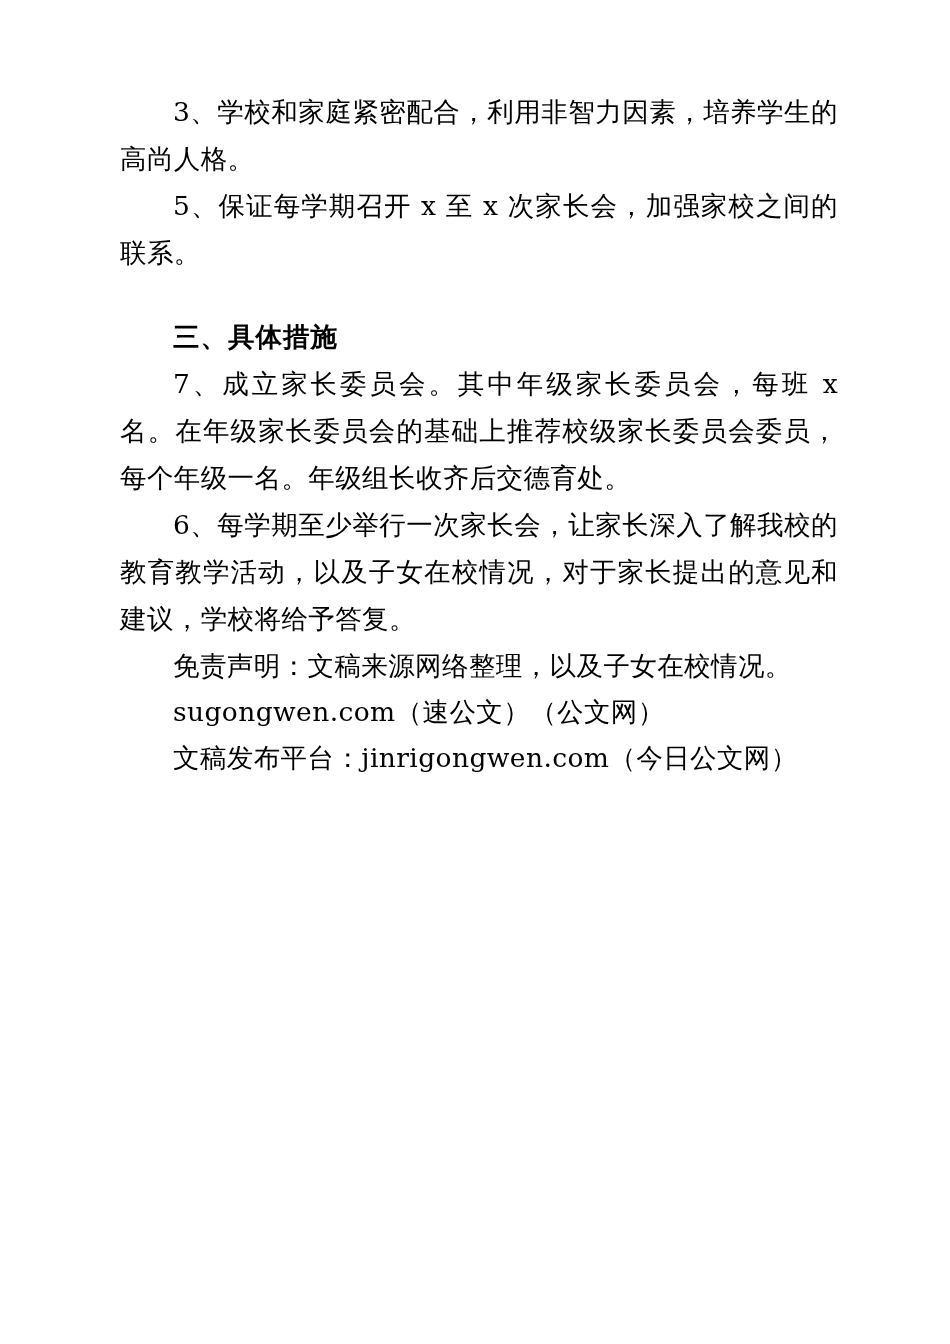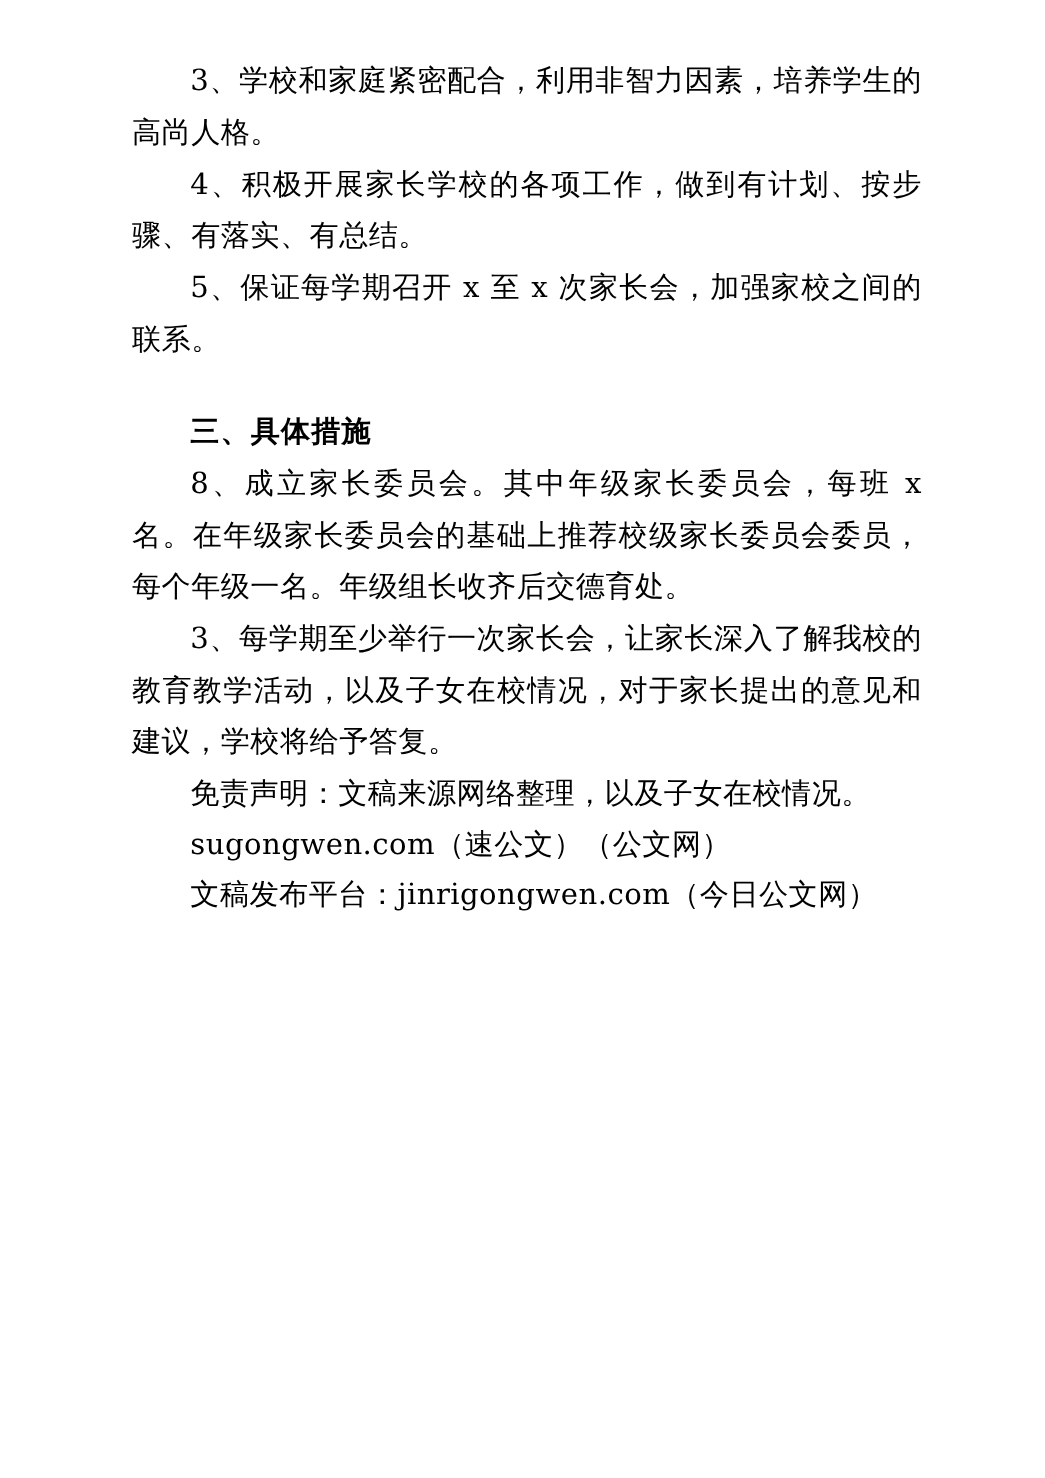--- a/index.html
+++ b/index.html
@@ -12,21 +12,21 @@
     height: 1344px;
     font-family: "DejaVu Serif", "Liberation Serif", serif;
     color: #000000;
     overflow: hidden;
   }
   .page {
     position: relative;
     width: 950px;
     height: 1344px;
     box-sizing: border-box;
-    padding: 50px 112px 60px 120px;
+    padding: 88px 112px 60px 120px;
     background: #ffffff;
   }
   .doc-body {
     font-size: 26.5px;
     line-height: 47px;
     text-align: justify;
     text-justify: inter-ideograph;
     letter-spacing: 0.4px;
   }
   p {
@@ -50,30 +50,29 @@
   }
 </style>
 </head>
 <body>
 
 <div class="page">
   <div class="doc-body">
 
     <p class="para">3、学校和家庭紧密配合，利用非智力因素，培养学生的高尚人格。</p>
 
-    <p class="para">4、积极开展家长学校的各项工作，做到有计划、按步骤、有落实、有总结。</p>
 
     <p class="para">5、保证每学期召开 x 至 x 次家长会，加强家校之间的联系。</p>
 
     <p class="heading">三、具体措施</p>
 
-    <p class="para">8、成立家长委员会。其中年级家长委员会，每班 x 名。在年级家长委员会的基础上推荐校级家长委员会委员，每个年级一名。年级组长收齐后交德育处。</p>
+    <p class="para">7、成立家长委员会。其中年级家长委员会，每班 x 名。在年级家长委员会的基础上推荐校级家长委员会委员，每个年级一名。年级组长收齐后交德育处。</p>
 
 
-    <p class="para">3、每学期至少举行一次家长会，让家长深入了解我校的教育教学活动，以及子女在校情况，对于家长提出的意见和建议，学校将给予答复。</p>
+    <p class="para">6、每学期至少举行一次家长会，让家长深入了解我校的教育教学活动，以及子女在校情况，对于家长提出的意见和建议，学校将给予答复。</p>
 
 
 
     <p class="para">免责声明：文稿来源网络整理，以及子女在校情况。</p>
 
 
     <p class="footer-line tight">sugongwen.com（速公文）（公文网）</p>
 
     <p class="footer-line tight">文稿发布平台：jinrigongwen.com（今日公文网）</p>
 

